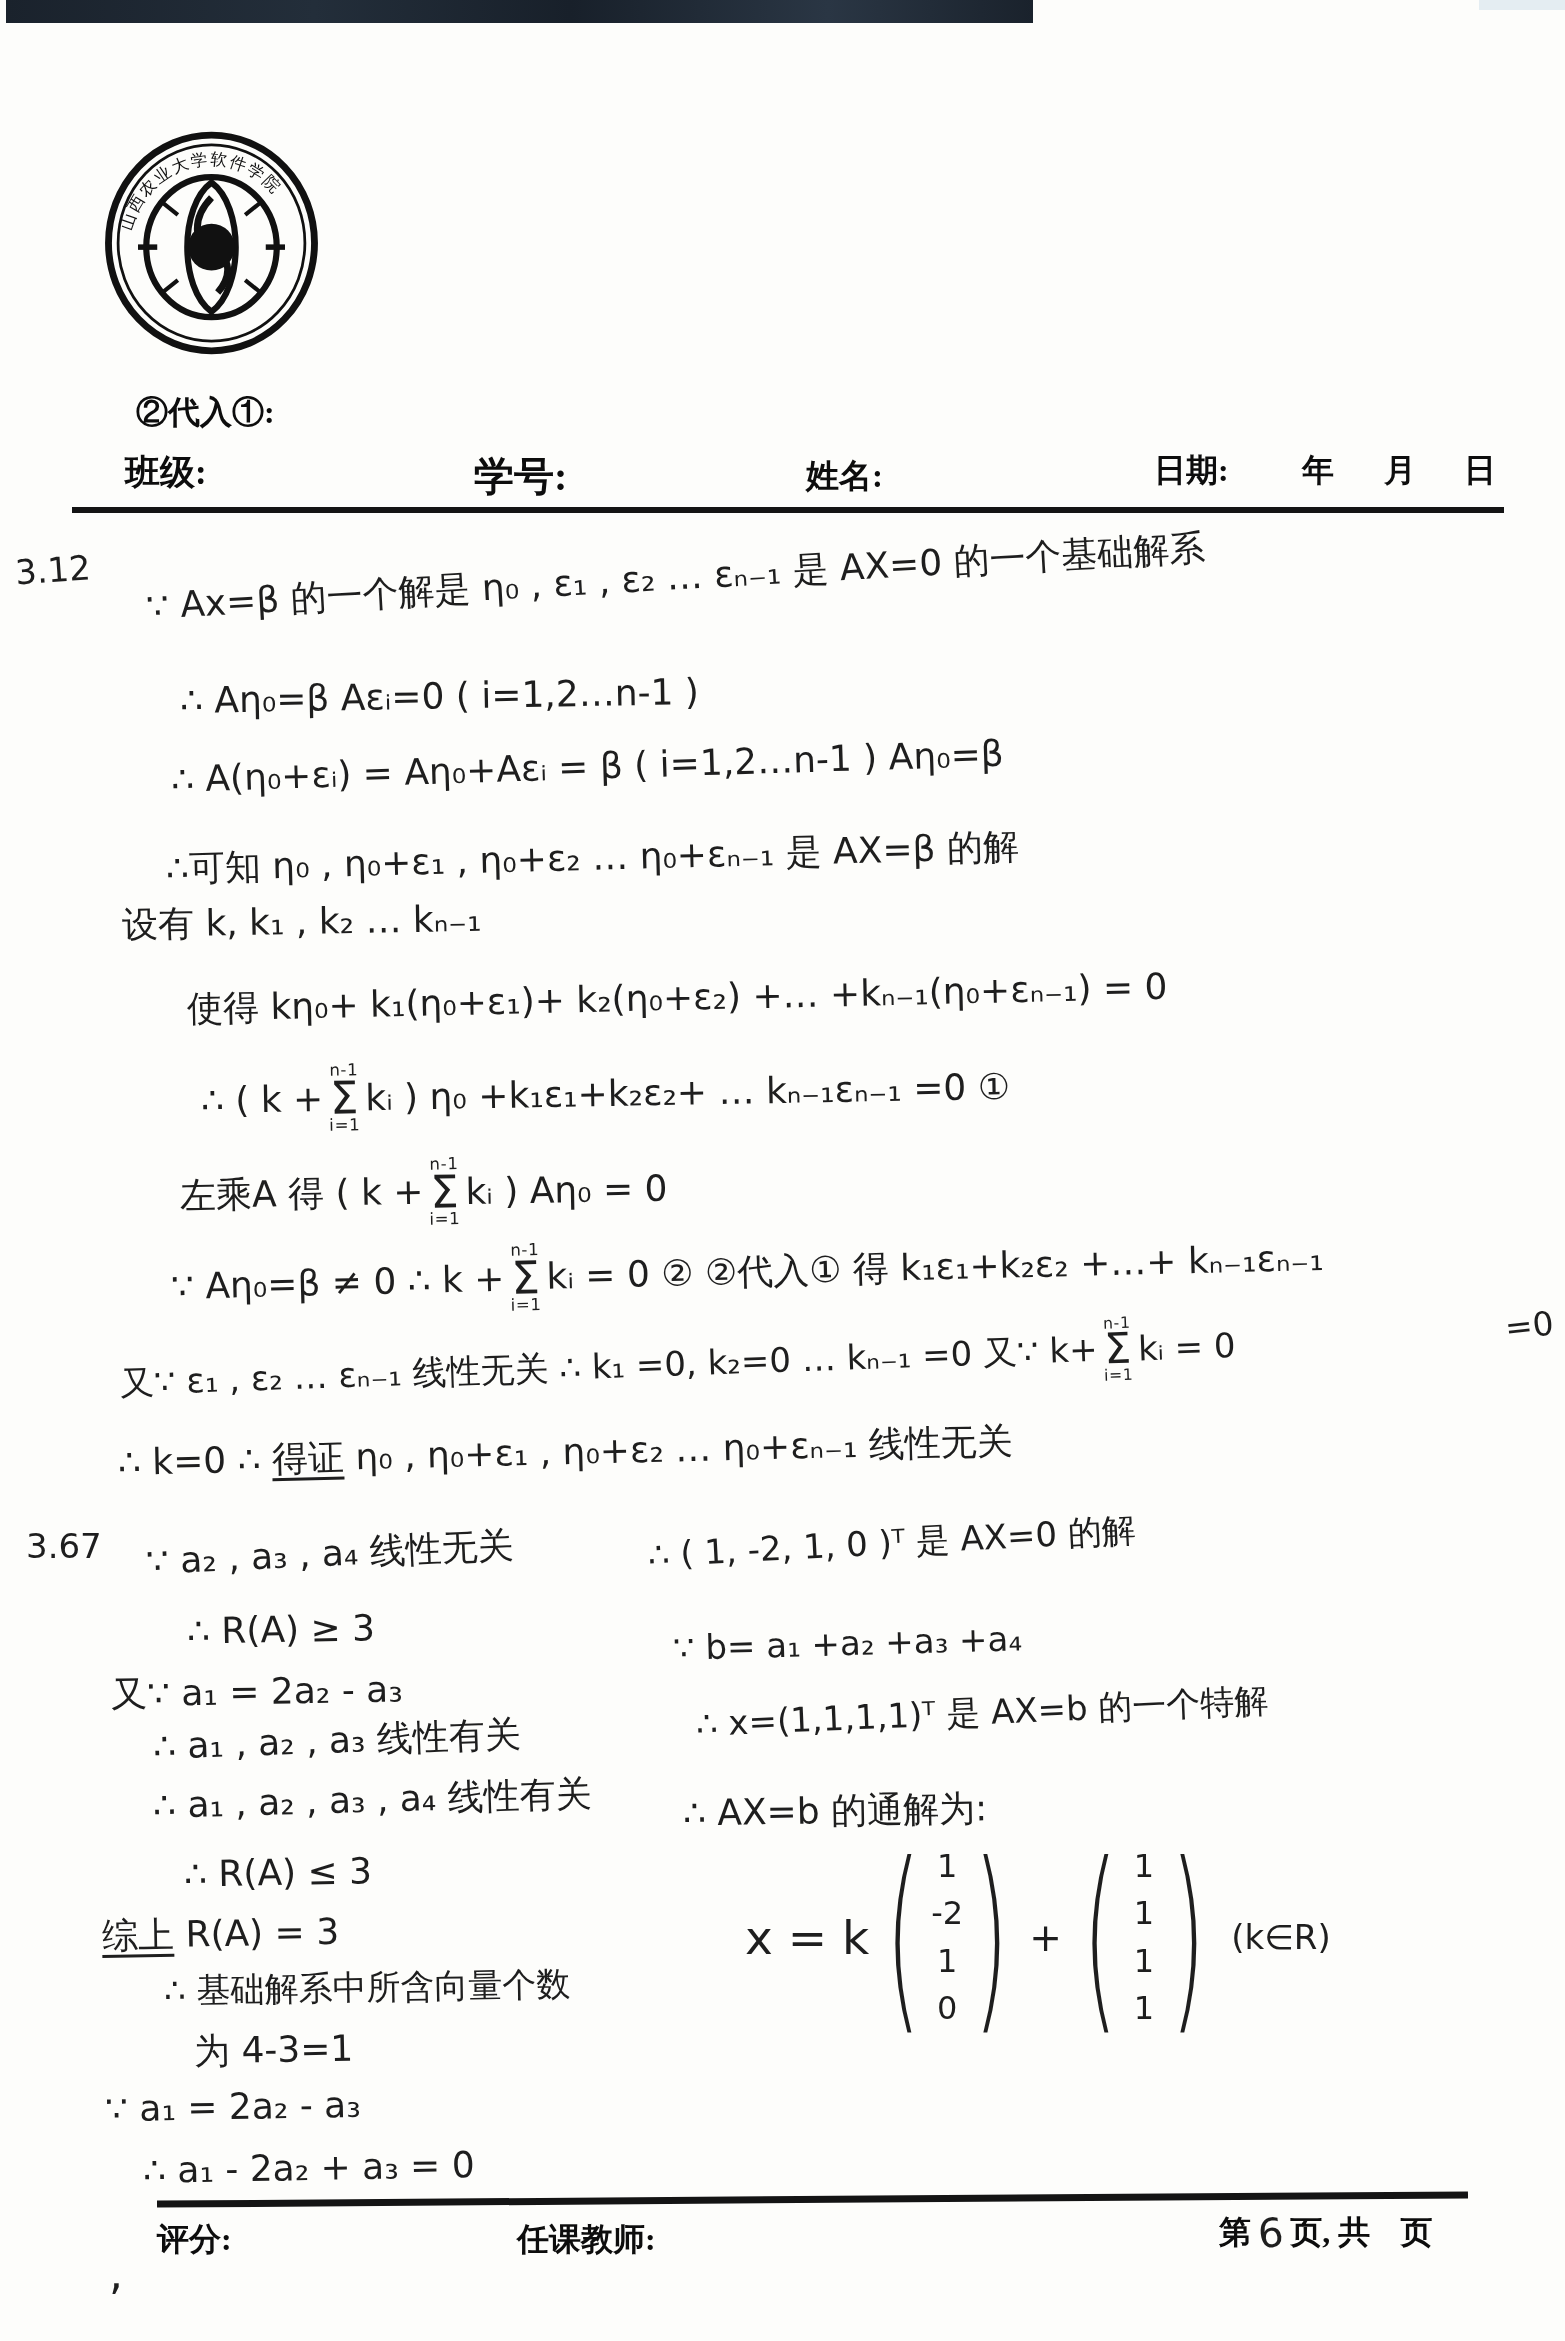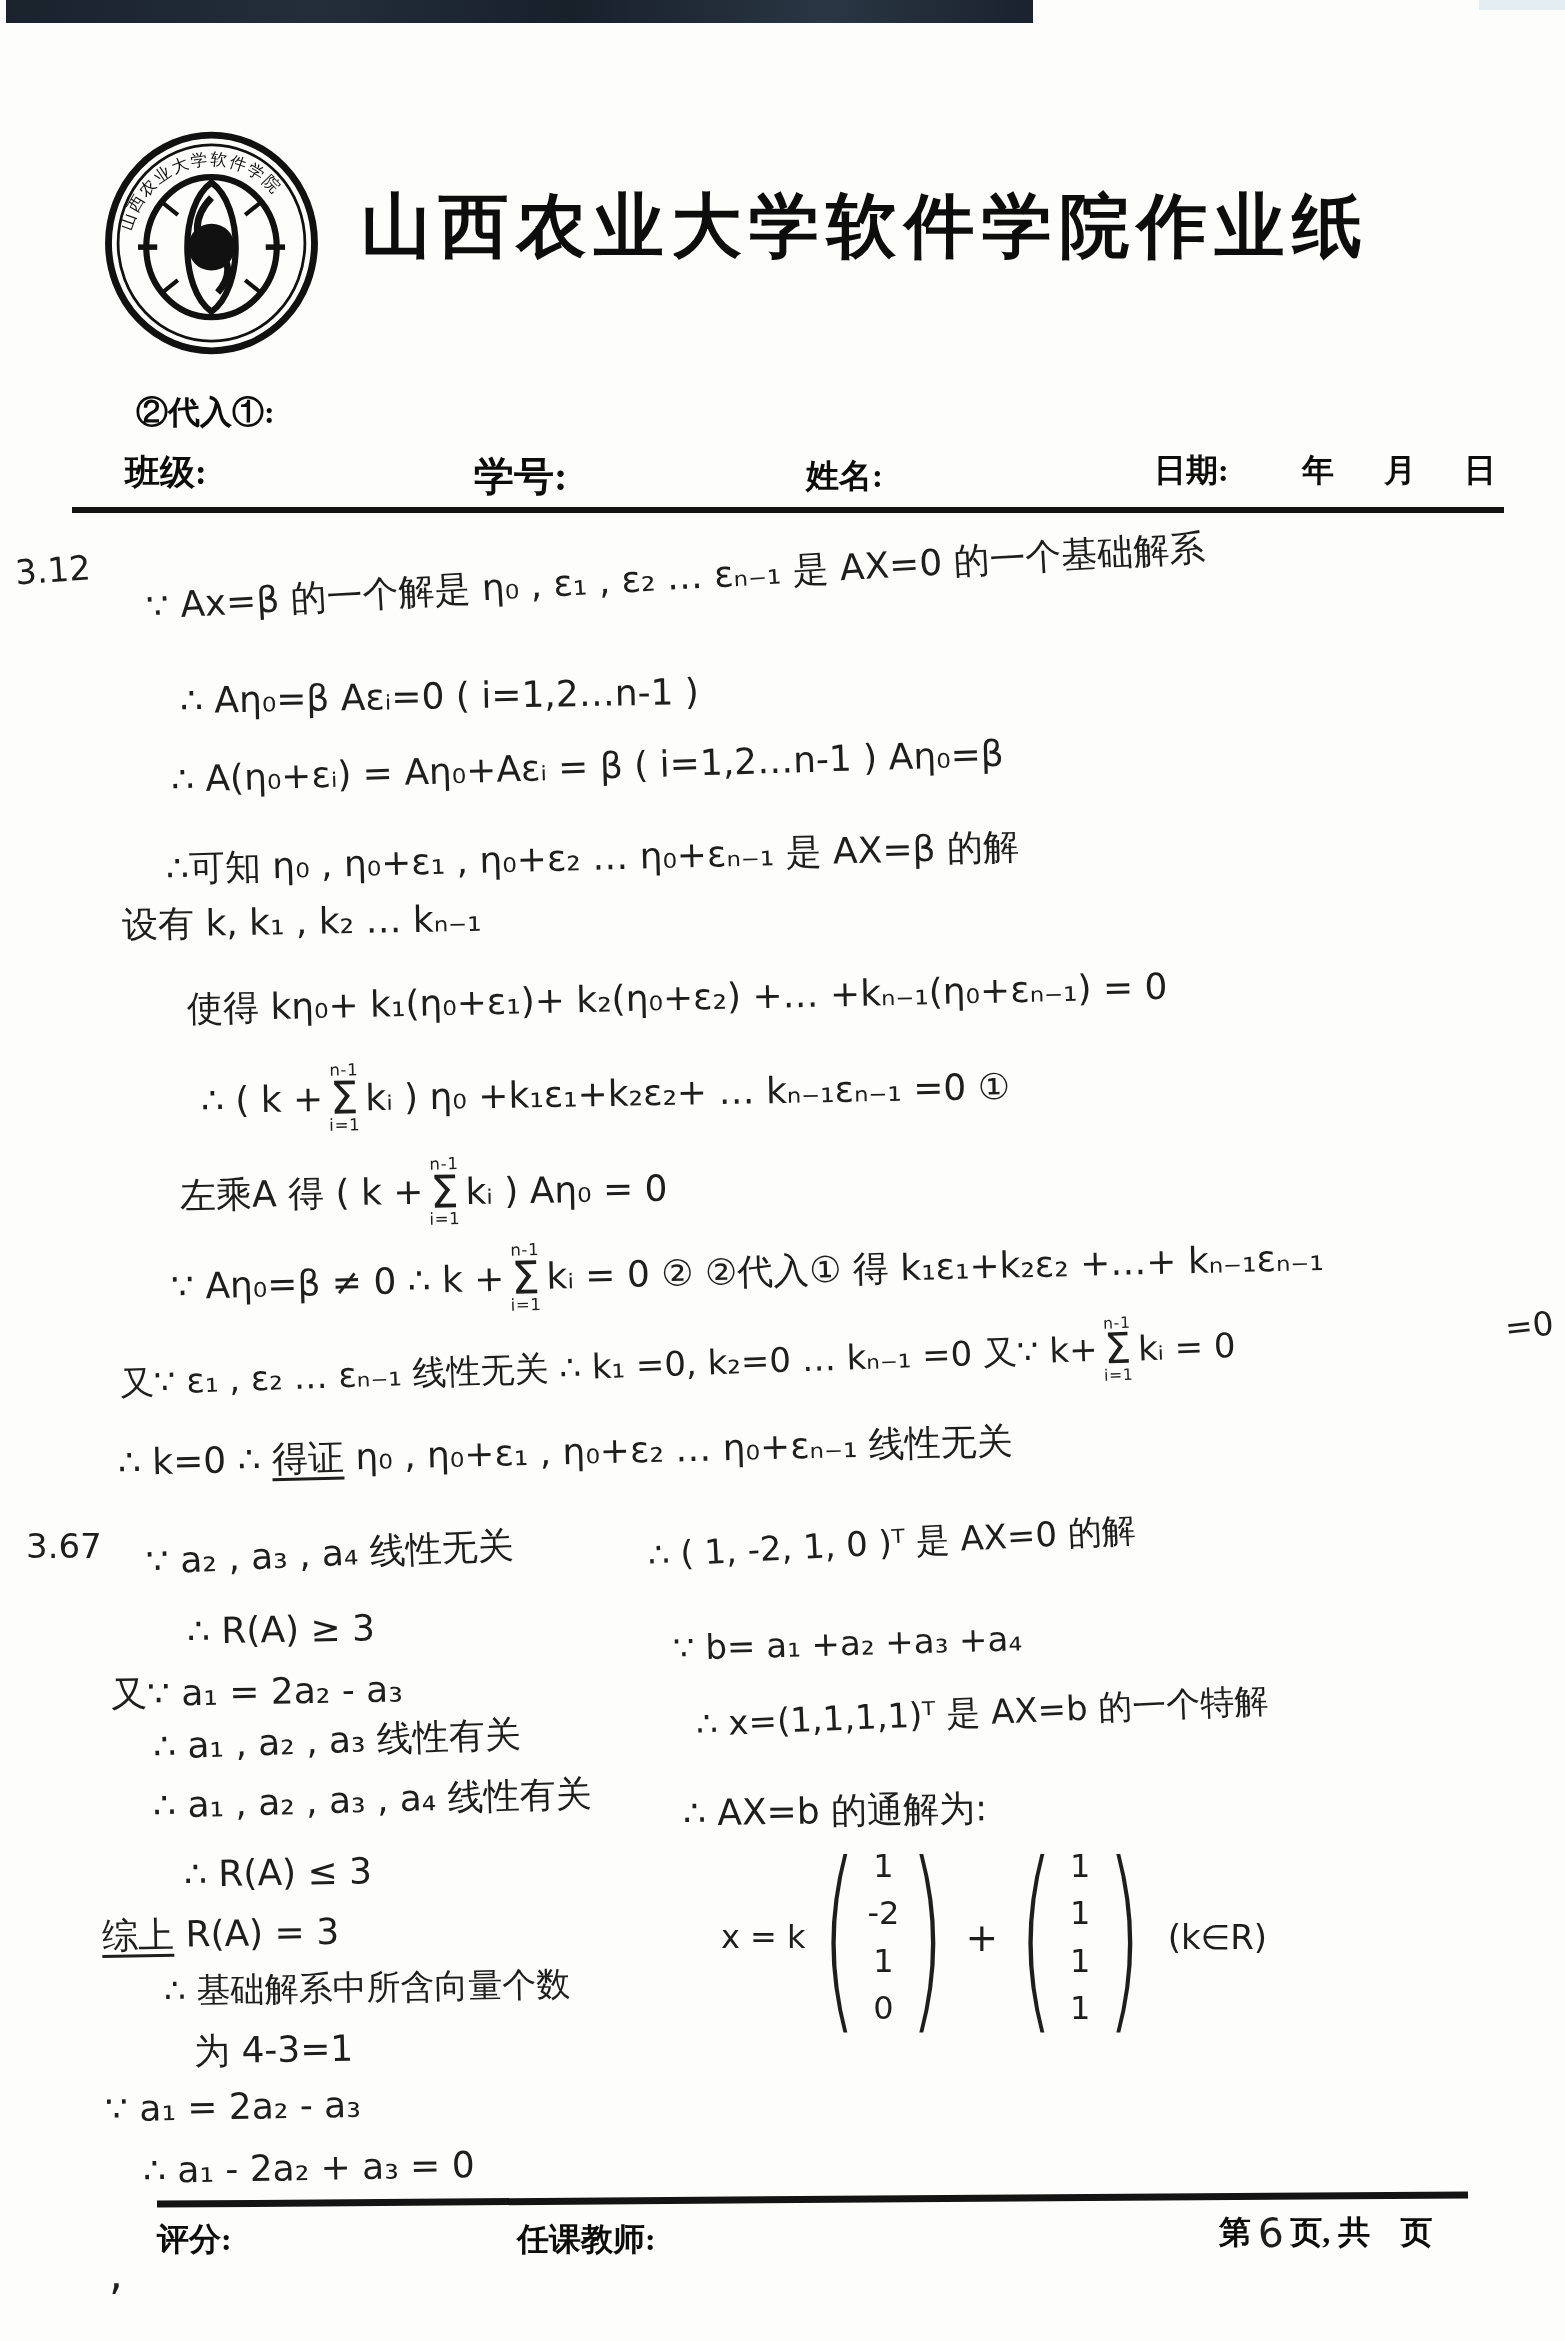--- a/index.html
+++ b/index.html
@@ -45,21 +45,20 @@
       <circle cx="159" cy="172" r="34" fill="#111"></circle>
       <defs>
           <path id="arcTop" d="M 38 180 A 121 128 0 0 1 280 180" fill="none"></path>
         </defs>
       <text font-size="24" font-family="Liberation Serif, serif" fill="#111" letter-spacing="3">
         <textPath href="#arcTop" startOffset="8%">山西农业大学软件学院</textPath>
       </text>
     </svg>
   </div>
 
-  <div class="abs pr" style="left:361px;top:180px;font-size:70px;letter-spacing:7.6px;">山西农业大学软件学院作业纸</div>
 
   <div class="abs pr" style="left:136px;top:391px;font-size:32px;">②代入①:</div>
   <div class="abs pr" style="left:125px;top:449px;font-size:35px;">班级:</div>
   <div class="abs pr" style="left:474px;top:449px;font-size:40px;">学号:</div>
   <div class="abs pr" style="left:806px;top:454px;font-size:33px;">姓名:</div>
   <div class="abs pr" style="left:1154px;top:449px;font-size:32px;text-align:center;">日期:</div>
   <div class="abs pr" style="left:1302px;top:449px;font-size:32px;">年</div>
   <div class="abs pr" style="left:1384px;top:449px;font-size:32px;">月</div>
   <div class="abs pr" style="left:1464px;top:449px;font-size:32px;">日</div>
 
@@ -139,21 +138,21 @@
   <div class="abs hw" style="left:194px;top:2026px;font-size:36px;transform:rotate(-1deg);">为 4-3=1</div>
   <div class="abs hw" style="left:105px;top:2086px;font-size:36px;transform:rotate(-1deg);">∵ a₁ = 2a₂ - a₃</div>
   <div class="abs hw" style="left:143px;top:2147px;font-size:36px;transform:rotate(-1deg);">∴ a₁ - 2a₂ + a₃ = 0</div>
 
   <div class="abs hw" style="left:648px;top:1533px;font-size:34px;transform:rotate(-3deg);transform-origin:left;">∴ ( 1, -2, 1, 0 )ᵀ 是 AX=0 的解</div>
   <div class="abs hw" style="left:673px;top:1628px;font-size:34px;transform:rotate(-1.6deg);transform-origin:left;">∵ b= a₁ +a₂ +a₃ +a₄</div>
   <div class="abs hw" style="left:696px;top:1702px;font-size:34px;transform:rotate(-2.4deg);transform-origin:left;">∴ x=(1,1,1,1)ᵀ 是 AX=b 的一个特解</div>
   <div class="abs hw" style="left:683px;top:1787px;font-size:36px;transform:rotate(-1deg);">∴ AX=b 的通解为:</div>
 
   <div class="abs sol" style="left:721px;top:1845px;">
-    <span style="font-size:32px;margin-right:13.8px;">x = k</span>
+    <span style="font-size:47px;margin-right:13.8px;margin-left:24px;">x = k</span>
     <span class="bigp">(</span>
     <span class="vec">
       <span>1</span>
       <span>-2</span>
       <span>1</span>
       <span>0</span>
     </span>
     <span class="bigp">)</span>
     <span style="font-size:39px;margin:0 18px;">+</span>
     <span class="bigp">(</span>

